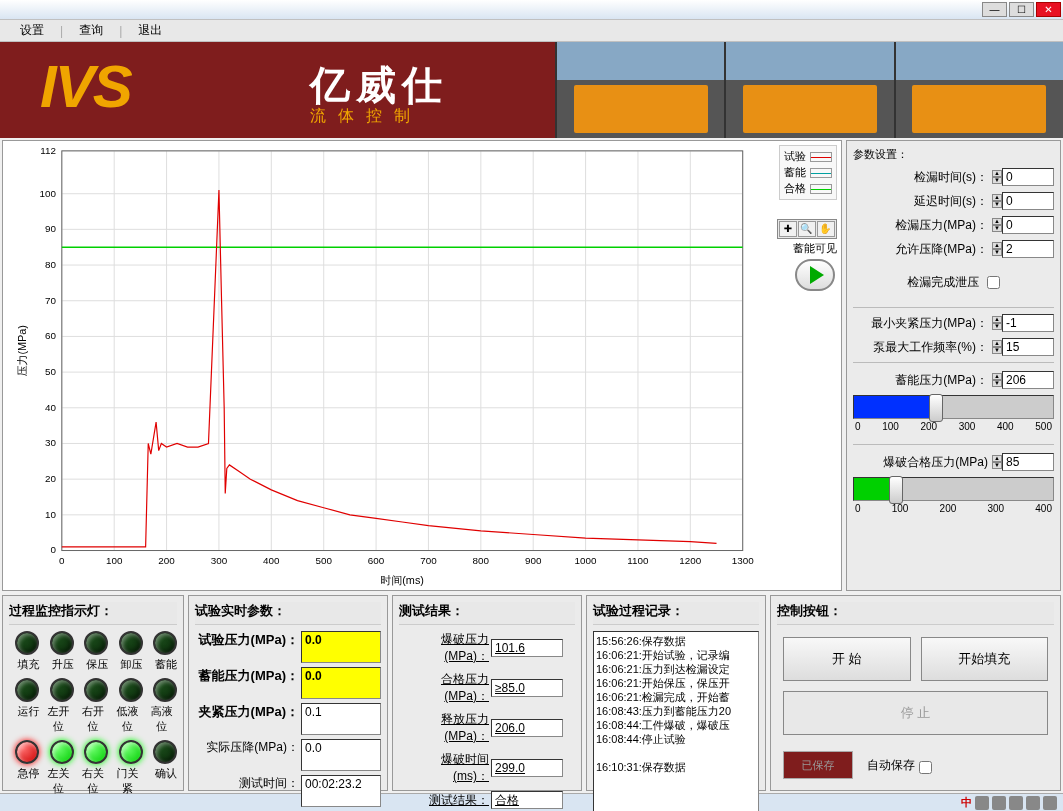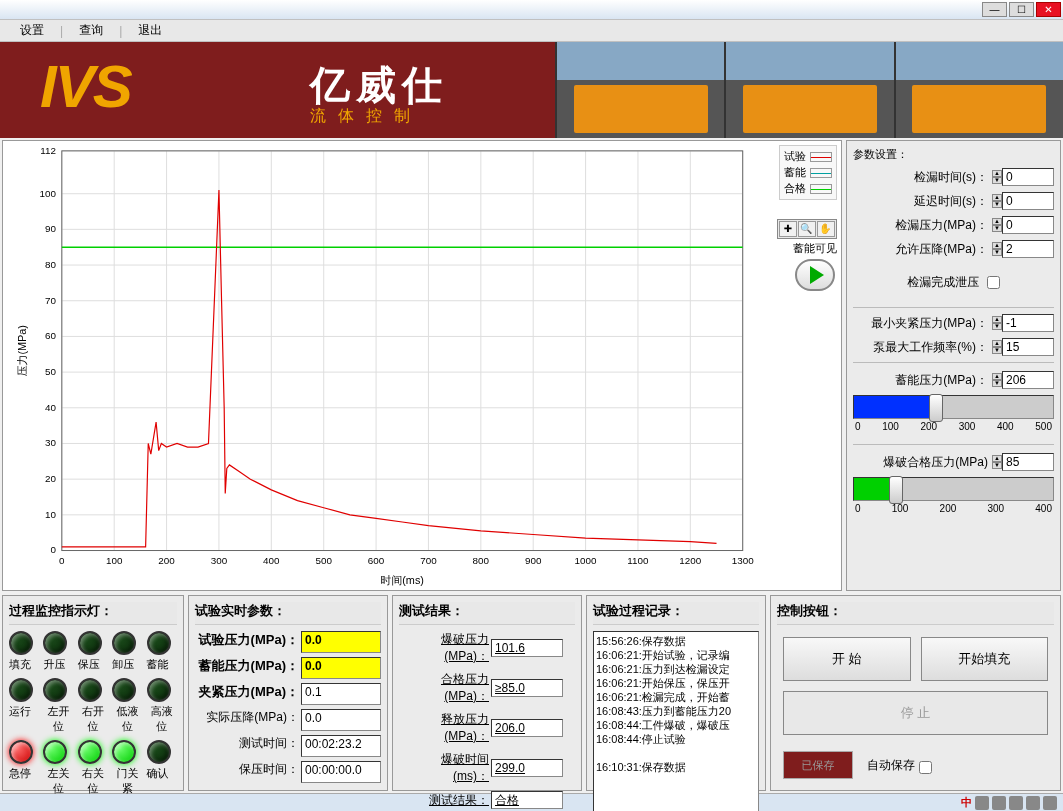--- a/index.html
+++ b/index.html
@@ -57,32 +57,32 @@
 .slider-ticks { display: flex; justify-content: space-between; font-size: 10px; margin-top: 2px; padding: 0 2px;}
 
 
 .bottom { display: flex; height: 200px; padding: 2px; gap: 4px; }
 .bpanel { background: #ebebeb; border: 1px solid #999; padding: 6px; position: relative; }
 .bpanel .ptitle { font-weight: bold; margin-bottom: 6px; font-size: 13px; background: #e8e8e8; padding-bottom: 4px; border-bottom: 1px solid #ccc; }
 
 
 .lights-panel { width: 182px; }
 .lights-grid { display: grid; grid-template-columns: repeat(5, 1fr); gap: 6px 4px; text-align: center; }
-.led-wrap { display: flex; flex-direction: column; align-items: flex-start; font-size: 11px; }
+.led-wrap { display: flex; flex-direction: column; align-items: flex-end; font-size: 11px; }
 .led { width: 24px; height: 24px; border-radius: 50%; border: 2px solid #333; margin-bottom: 2px; box-shadow: inset 2px 2px 4px rgba(255,255,255,0.4), inset -2px -2px 4px rgba(0,0,0,0.4); }
 .led.dark { background: radial-gradient(circle at 30% 30%, #1a4a1a, #0a2a0a); }
 .led.lit { background: radial-gradient(circle at 30% 30%, #6fff6f, #0c0); box-shadow: 0 0 6px #0f0, inset 2px 2px 4px rgba(255,255,255,0.6); }
 .led.red { background: radial-gradient(circle at 30% 30%, #ff6f6f, #c00); box-shadow: 0 0 6px #f00, inset 2px 2px 4px rgba(255,255,255,0.6); }
 
 
 .rt-panel { width: 200px; }
 .rt-row { display: flex; align-items: flex-start; margin: 4px 0; font-size: 12px; }
 .rt-row label { flex: 1; text-align: right; padding-right: 2px; }
 .rt-row label.bold { font-weight: bold; font-size: 13px; }
-.rt-row .valbox { width: 80px; height: 22px; border: 1px inset #888; padding-left: 3px; font-size: 12px; line-height: 16px; }
+.rt-row .valbox { width: 80px; height: 32px; border: 1px inset #888; padding-left: 3px; font-size: 12px; line-height: 16px; }
 .rt-row .valbox.yellow { background: #ffff00; font-weight: bold; }
 .rt-row .valbox.white { background: #fff; }
 
 
 .res-panel { width: 190px; }
 .res-row { display: flex; align-items: center; margin: 6px 12px; font-size: 12px; text-decoration: underline; }
 .res-row label { flex: 1; text-align: right; padding-right: 2px; }
 .res-row .valbox { width: 72px; height: 18px; border: 1px inset #888; background: #fff; padding-left: 3px; font-size: 12px; line-height: 16px; }
 
 

